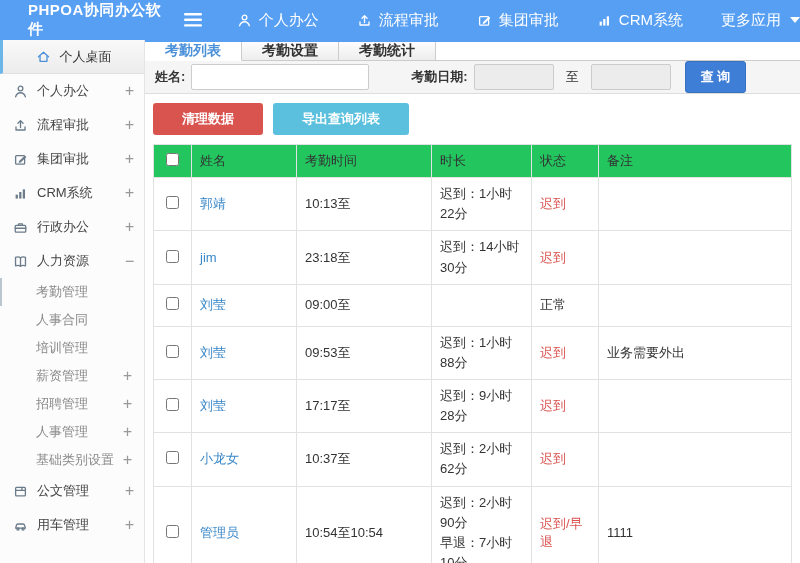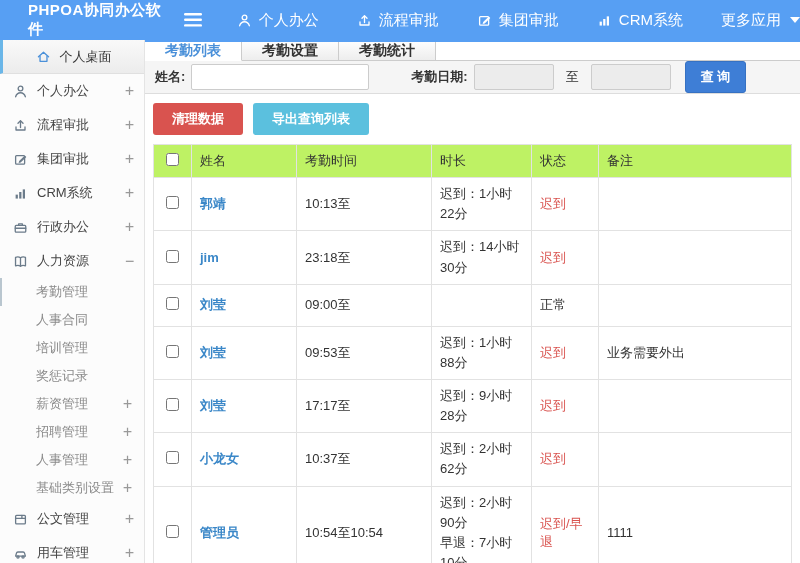--- a/index.html
+++ b/index.html
@@ -54,36 +54,36 @@
     background:#ececec; padding:0 6px; font-size:13px; }
   .sp { width:42px; }
   .to-label { margin:0 12px; color:#333; }
   .search-btn { margin-left:14px; background:var(--search-button,#3e7ed6); color:#fff;
     font-weight:bold; font-size:13px; border:1px solid #3671c2; border-radius:3px;
     padding:6px 15px; cursor:pointer; white-space:nowrap; }
 
   
   .actionbar { padding:9px 8px; display:flex; gap:10px; }
   .btn { color:#fff; font-weight:bold; font-size:13px; border:none; border-radius:3px;
-    padding:7px 19px; cursor:pointer; white-space:nowrap; }
+    padding:7px 29px; cursor:pointer; white-space:nowrap; }
   .btn-danger { background:var(--danger-button,#d9534f); }
   .btn-info { background:var(--info-button,#5bc0de); }
 
   
   .table-wrap { margin:0 8px; }
   table { width:100%; border-collapse:collapse; font-size:13px; color:#333; table-layout:fixed; }
   th, td { border:1px solid #e2e2e2; padding:6px 8px; text-align:left; vertical-align:middle; }
-  thead th { background:#bef264; font-weight:normal; height:30px; }
+  thead th { background:#22c55e; font-weight:normal; height:30px; }
   tbody td { height:42px; background:#fff; }
   .c-cb { width:38px; text-align:center; }
   .c-name { width:105px; }
   .c-time { width:135px; }
   .c-dur  { width:100px; white-space:pre-line; line-height:1.55; }
   .c-status { width:67px; }
-  .name-link { color:var(--link-blue,#3a87c8); text-decoration:none; cursor:pointer;font-weight:bold; }
+  .name-link { color:var(--link-blue,#3a87c8); text-decoration:none; cursor:pointer; }
   input[type="checkbox"] { width:13px; height:13px; cursor:pointer; }
 </style>
 </head>
 <body>
 
 <div class="topbar">
   <div class="brand">PHPOA协同办公软件</div>
   <div class="menu-toggle">
     <svg width="18" height="14" viewBox="0 0 18 14">
         <rect y="0" width="18" height="2.4" rx="1.2" fill="#fff"></rect>
@@ -213,23 +213,20 @@
         <span class="sexp">−</span>
       </div>
       <div class="side-sub current">
         <span class="slbl">考勤管理</span>
       </div>
       <div class="side-sub">
         <span class="slbl">人事合同</span>
       </div>
       <div class="side-sub">
         <span class="slbl">培训管理</span>
-      </div>
-      <div class="side-sub">
-        <span class="slbl">奖惩记录</span>
       </div>
       <div class="side-sub">
         <span class="slbl">薪资管理</span>
         <span class="sexp">+</span>
       </div>
       <div class="side-sub">
         <span class="slbl">招聘管理</span>
         <span class="sexp">+</span>
       </div>
       <div class="side-sub">

